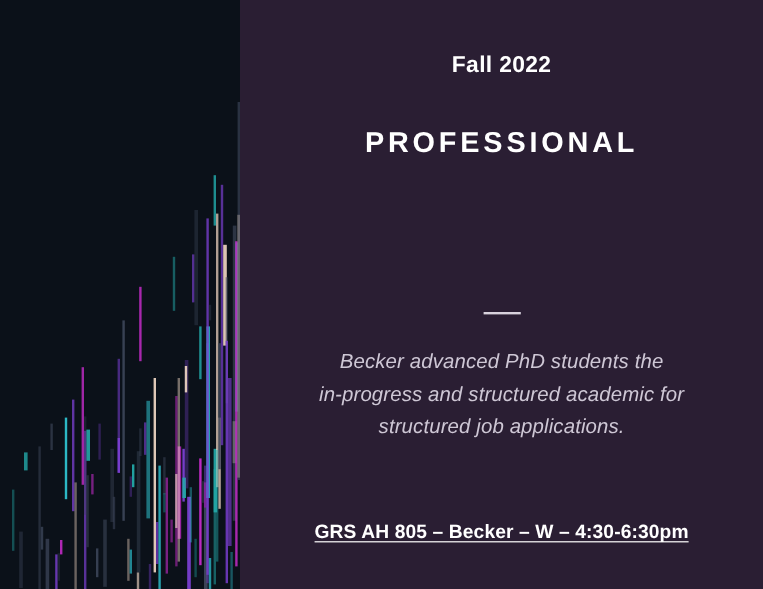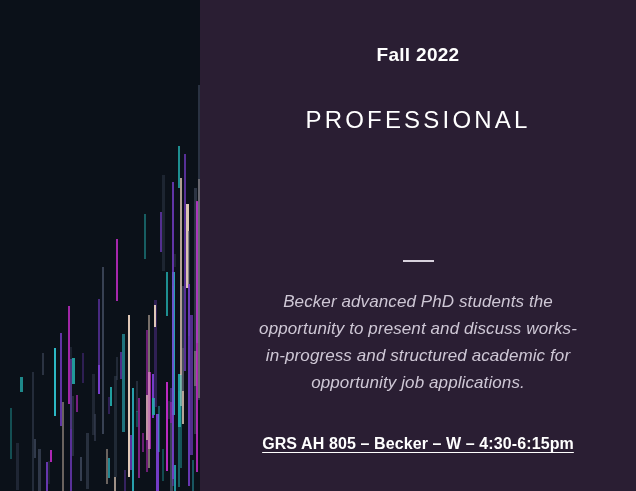--- a/index.html
+++ b/index.html
@@ -63,21 +63,21 @@
   }
 
   #poster-title {
     position: absolute;
     left: 0;
     top: 104px;
     width: 436px;
     text-align: center;
     color: #FFFFFF;
     font-size: 24px;
-    font-weight: normal;
+    font-weight: bold;
     letter-spacing: 3.2px;
     line-height: 32px;
     text-transform: uppercase;
   }
   #poster-title .title-line {
     display: block;
     white-space: nowrap;
   }
 
   #title-divider {
@@ -228,23 +228,22 @@
     <div id="term-label">Fall 2022</div>
 
     <div id="poster-title">
       <span class="title-line">Professional</span>
     </div>
 
     <div id="title-divider"></div>
 
     <div id="poster-description">
       <span class="desc-line">Becker advanced PhD students the</span>
-      <span class="desc-line">opportunity to present and discuss works-</span>
       <span class="desc-line">in-progress and structured academic for</span>
-      <span class="desc-line">opportunity job applications.</span>
+      <span class="desc-line">structured job applications.</span>
     </div>
 
     <div id="course-details">
-      <span class="details-underline">GRS AH 805 – Becker – W – 4:30-6:15pm</span>
+      <span class="details-underline">GRS AH 805 – Becker – W – 4:30-6:30pm</span>
     </div>
 
   </div>
 </div>
 
 </body></html>

